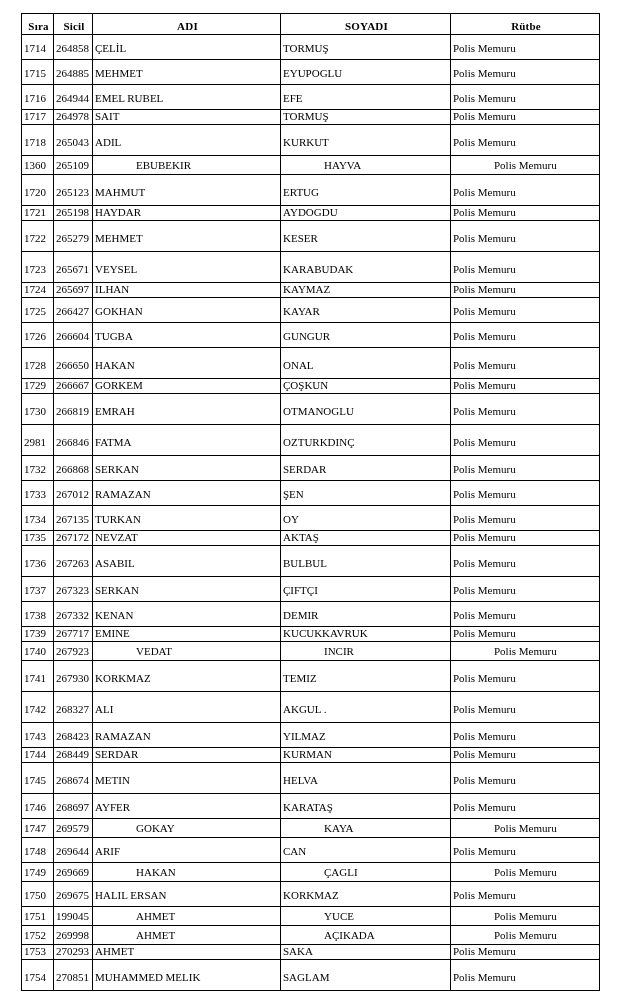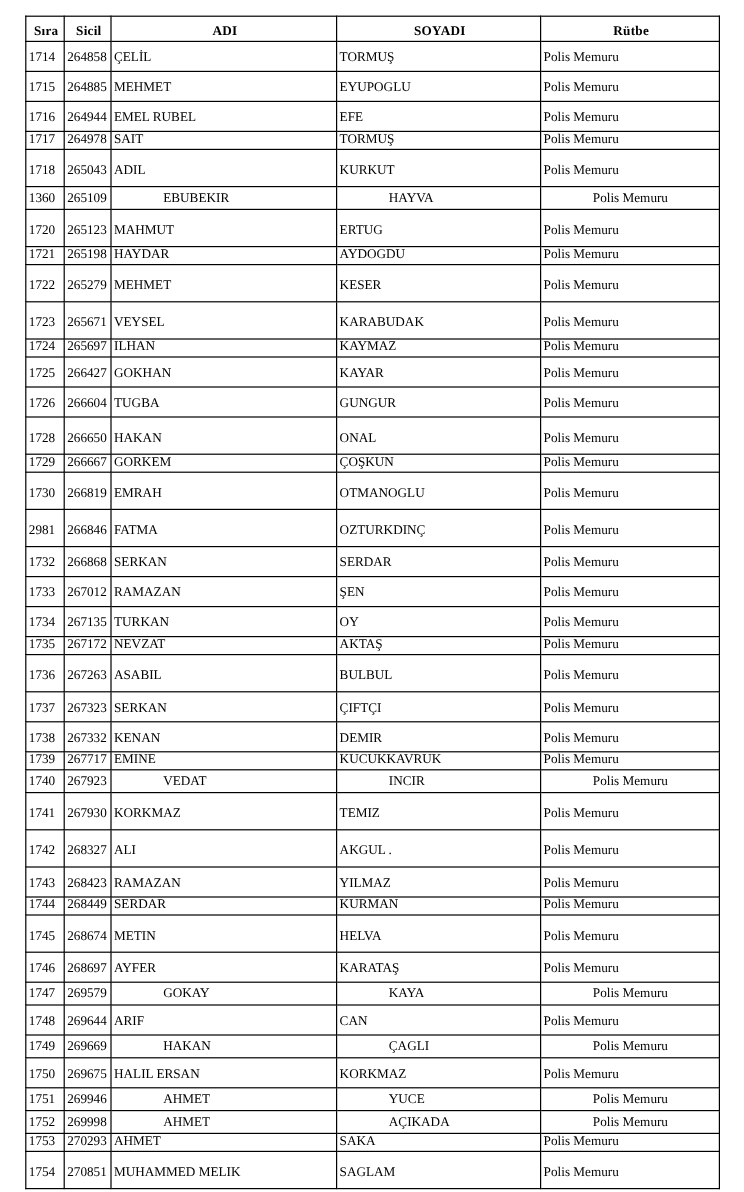--- a/index.html
+++ b/index.html
@@ -340,21 +340,21 @@
           </tr>
           <tr class="h3">
             <td class="num">1750</td>
             <td class="num">269675</td>
             <td>HALIL ERSAN</td>
             <td>KORKMAZ</td>
             <td>Polis Memuru</td>
           </tr>
           <tr class="h2">
             <td class="num">1751</td>
-            <td class="num">269946</td>
+            <td class="num">199045</td>
             <td>AHMET</td>
             <td>YUCE</td>
             <td>Polis Memuru</td>
           </tr>
           <tr class="h2">
             <td class="num">1752</td>
             <td class="num">269998</td>
             <td>AHMET</td>
             <td>AÇIKADA</td>
             <td>Polis Memuru</td>

